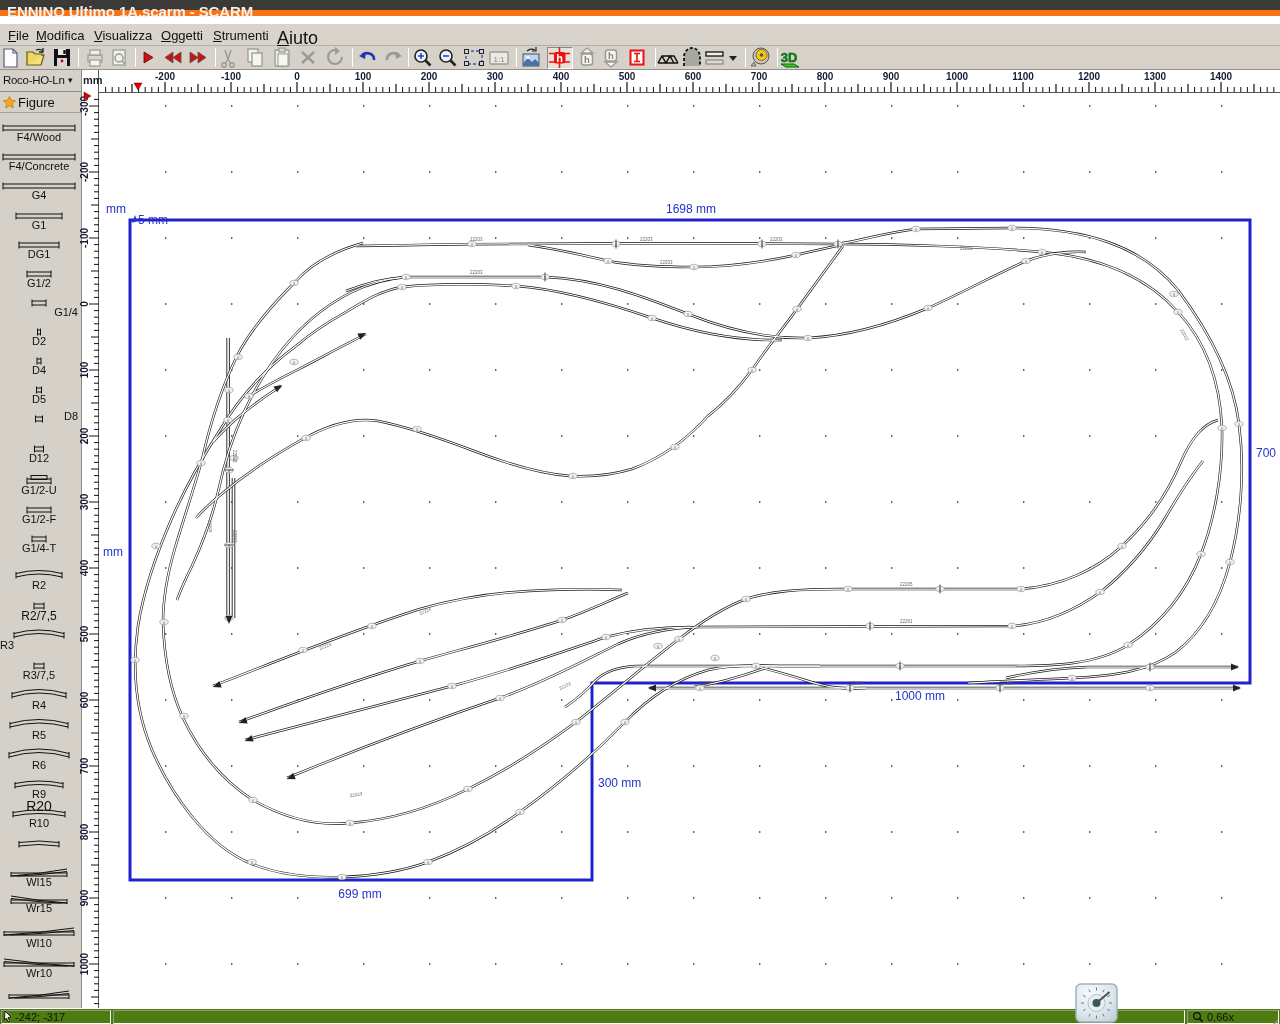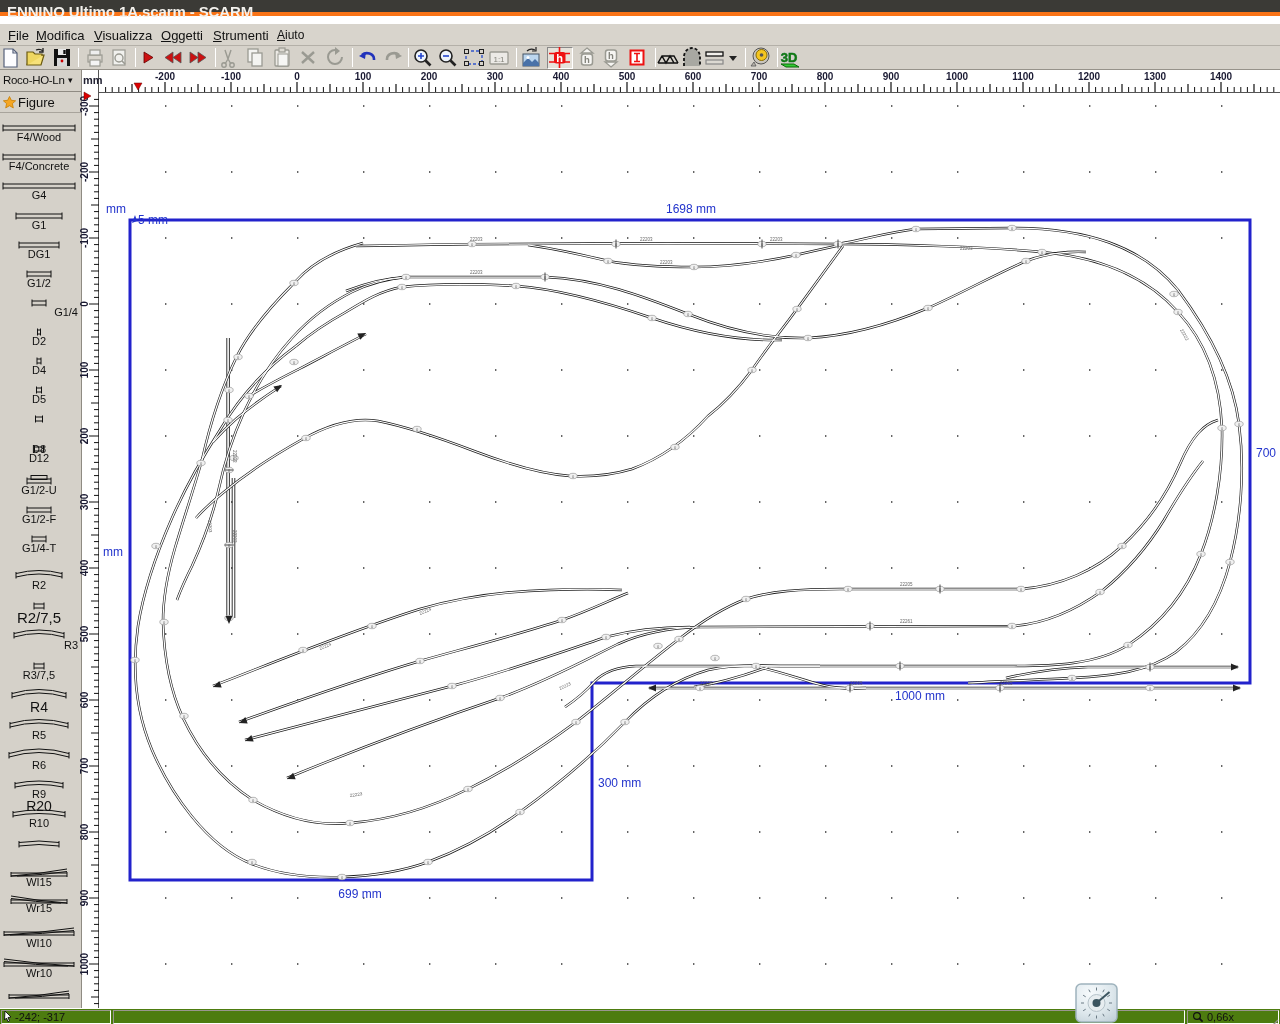--- a/index.html
+++ b/index.html
@@ -1,29 +1,29 @@
 <!DOCTYPE html>
 <html><head><meta charset="utf-8"><style>
 * { margin:0; padding:0; box-sizing:border-box; }
 body { width:1280px; height:1024px; overflow:hidden; position:relative;
        font-family:"Liberation Sans", sans-serif; background:#fff; }
 </style></head>
 <body>
 
-<div style="position:absolute;left:0;top:0;width:1280px;height:16px;background:#3b3a36;border-bottom:4px solid #f97316">
+<div style="position:absolute;left:0;top:0;width:1280px;height:16px;background:#3b3a36;border-bottom:6px solid #f97316">
   <span style="position:absolute;left:7px;top:3px;font-size:15px;font-weight:bold;color:#f3f1ed;letter-spacing:-0.1px">ENNINO Ultimo 1A.scarm - SCARM</span>
 </div>
 
 <div style="position:absolute;left:0;top:24px;width:1280px;height:22px;background:#d8d4cc;border-bottom:1px solid #b4b0a8">
     <span style="position:absolute;left:8px;top:4px;font-size:13px;color:#111"><u>F</u>ile</span>
     <span style="position:absolute;left:36px;top:4px;font-size:13px;color:#111"><u>M</u>odifica</span>
     <span style="position:absolute;left:94px;top:4px;font-size:13px;color:#111"><u>V</u>isualizza</span>
     <span style="position:absolute;left:161px;top:4px;font-size:13px;color:#111"><u>O</u>ggetti</span>
     <span style="position:absolute;left:213px;top:4px;font-size:13px;color:#111"><u>S</u>trumenti</span>
-    <span style="position:absolute;left:277px;top:4px;font-size:12px;color:#111"><u>A</u>iuto</span>
+    <span style="position:absolute;left:277px;top:4px;font-size:18px;color:#111"><u>A</u>iuto</span>
   </div>
 
 <div style="position:absolute;left:0;top:46px;width:1280px;height:24px;background:#d6d2ca;border-bottom:1px solid #96928a"></div>
 <div style="position:absolute;left:78px;top:48px;width:1px;height:19px;background:#9a968e;border-right:1px solid #fff"></div>
 <div style="position:absolute;left:135px;top:48px;width:1px;height:19px;background:#9a968e;border-right:1px solid #fff"></div>
 <div style="position:absolute;left:215px;top:48px;width:1px;height:19px;background:#9a968e;border-right:1px solid #fff"></div>
 <div style="position:absolute;left:352px;top:48px;width:1px;height:19px;background:#9a968e;border-right:1px solid #fff"></div>
 <div style="position:absolute;left:408px;top:48px;width:1px;height:19px;background:#9a968e;border-right:1px solid #fff"></div>
 <div style="position:absolute;left:516px;top:48px;width:1px;height:19px;background:#9a968e;border-right:1px solid #fff"></div>
 <div style="position:absolute;left:655px;top:48px;width:1px;height:19px;background:#9a968e;border-right:1px solid #fff"></div>
@@ -214,21 +214,21 @@
     <path d="M37.0,4 H41.0 M37.0,8 H41.0 M37.0,2.5 V9.5 M41.0,2.5 V9.5" stroke="#111" stroke-width="1" fill="none"></path>
   </svg>
 <div style="position:absolute;left:0;top:364px;width:78px;text-align:center;font-size:11px;color:#111">D4</div>
 <svg width="78" height="12" viewBox="0 0 78 12" style="position:absolute;left:0px;top:384px" xmlns="http://www.w3.org/2000/svg">
     <path d="M36.5,4 H41.5 M36.5,8 H41.5 M36.5,2.5 V9.5 M41.5,2.5 V9.5" stroke="#111" stroke-width="1" fill="none"></path>
   </svg>
 <div style="position:absolute;left:0;top:393px;width:78px;text-align:center;font-size:11px;color:#111">D5</div>
 <svg width="78" height="12" viewBox="0 0 78 12" style="position:absolute;left:0px;top:413px" xmlns="http://www.w3.org/2000/svg">
     <path d="M35.5,4 H42.5 M35.5,8 H42.5 M35.5,2.5 V9.5 M42.5,2.5 V9.5" stroke="#111" stroke-width="1" fill="none"></path>
   </svg>
-<div style="position:absolute;left:0;top:443px;width:78px;text-align:center;font-size:11px;color:#111">D8</div>
+<div style="position:absolute;left:0;top:410px;width:78px;text-align:right;font-size:11px;color:#111">D8</div>
 <svg width="78" height="12" viewBox="0 0 78 12" style="position:absolute;left:0px;top:443px" xmlns="http://www.w3.org/2000/svg">
     <path d="M34.5,4 H43.5 M34.5,8 H43.5 M34.5,2.5 V9.5 M43.5,2.5 V9.5" stroke="#111" stroke-width="1" fill="none"></path>
   </svg>
 <div style="position:absolute;left:0;top:452px;width:78px;text-align:center;font-size:11px;color:#111">D12</div>
 <svg width="78" height="12" viewBox="0 0 78 12" style="position:absolute;left:0px;top:475px" xmlns="http://www.w3.org/2000/svg">
     <path d="M27.0,4 H51.0 M27.0,8 H51.0 M27.0,2.5 V9.5 M51.0,2.5 V9.5" stroke="#111" stroke-width="1" fill="none"></path>
     <rect x="31" y="0.5" width="16" height="4" fill="none" stroke="#111"></rect>
   </svg>
 <div style="position:absolute;left:0;top:484px;width:78px;text-align:center;font-size:11px;color:#111">G1/2-U</div>
 <svg width="78" height="12" viewBox="0 0 78 12" style="position:absolute;left:0px;top:504px" xmlns="http://www.w3.org/2000/svg">
@@ -239,33 +239,33 @@
     <path d="M32.0,4 H46.0 M32.0,8 H46.0 M32.0,2.5 V9.5 M46.0,2.5 V9.5" stroke="#111" stroke-width="1" fill="none"></path>
   </svg>
 <div style="position:absolute;left:0;top:542px;width:78px;text-align:center;font-size:11px;color:#111">G1/4-T</div>
 <svg width="78" height="12" viewBox="0 0 78 12" style="position:absolute;left:0px;top:568px" xmlns="http://www.w3.org/2000/svg">
     <path d="M16.0,9 Q39,3 62.0,9 M16.0,5.5 Q39,-0.5 62.0,5.5 M16.0,4 V10.5 M62.0,4 V10.5" stroke="#111" stroke-width="1" fill="none"></path>
   </svg>
 <div style="position:absolute;left:0;top:579px;width:78px;text-align:center;font-size:11px;color:#111">R2</div>
 <svg width="78" height="12" viewBox="0 0 78 12" style="position:absolute;left:0px;top:600px" xmlns="http://www.w3.org/2000/svg">
     <path d="M34.0,4 H44.0 M34.0,8 H44.0 M34.0,2.5 V9.5 M44.0,2.5 V9.5" stroke="#111" stroke-width="1" fill="none"></path>
   </svg>
-<div style="position:absolute;left:0;top:609px;width:78px;text-align:center;font-size:15px;color:#111">R2/7,5</div>
+<div style="position:absolute;left:0;top:609px;width:78px;text-align:center;font-size:12px;color:#111">R2/7,5</div>
 <svg width="78" height="12" viewBox="0 0 78 12" style="position:absolute;left:0px;top:628px" xmlns="http://www.w3.org/2000/svg">
     <path d="M14.0,9 Q39,2.0 64.0,9 M14.0,5.5 Q39,-1.5 64.0,5.5 M14.0,4 V10.5 M64.0,4 V10.5" stroke="#111" stroke-width="1" fill="none"></path>
   </svg>
-<div style="position:absolute;left:0;top:639px;width:78px;text-align:right;font-size:11px;color:#111">R3</div>
+<div style="position:absolute;left:0;top:639px;width:78px;text-align:left;font-size:11px;color:#111">R3</div>
 <svg width="78" height="12" viewBox="0 0 78 12" style="position:absolute;left:0px;top:660px" xmlns="http://www.w3.org/2000/svg">
     <path d="M34.0,4 H44.0 M34.0,8 H44.0 M34.0,2.5 V9.5 M44.0,2.5 V9.5" stroke="#111" stroke-width="1" fill="none"></path>
   </svg>
 <div style="position:absolute;left:0;top:669px;width:78px;text-align:center;font-size:11px;color:#111">R3/7,5</div>
 <svg width="78" height="12" viewBox="0 0 78 12" style="position:absolute;left:0px;top:688px" xmlns="http://www.w3.org/2000/svg">
     <path d="M12.0,9 Q39,1 66.0,9 M12.0,5.5 Q39,-2.5 66.0,5.5 M12.0,4 V10.5 M66.0,4 V10.5" stroke="#111" stroke-width="1" fill="none"></path>
   </svg>
-<div style="position:absolute;left:0;top:699px;width:78px;text-align:center;font-size:14px;color:#111">R4</div>
+<div style="position:absolute;left:0;top:699px;width:78px;text-align:center;font-size:11px;color:#111">R4</div>
 <svg width="78" height="12" viewBox="0 0 78 12" style="position:absolute;left:0px;top:718px" xmlns="http://www.w3.org/2000/svg">
     <path d="M10.0,9 Q39,1 68.0,9 M10.0,5.5 Q39,-2.5 68.0,5.5 M10.0,4 V10.5 M68.0,4 V10.5" stroke="#111" stroke-width="1" fill="none"></path>
   </svg>
 <div style="position:absolute;left:0;top:729px;width:78px;text-align:center;font-size:11px;color:#111">R5</div>
 <svg width="78" height="12" viewBox="0 0 78 12" style="position:absolute;left:0px;top:748px" xmlns="http://www.w3.org/2000/svg">
     <path d="M9.0,9 Q39,0.0 69.0,9 M9.0,5.5 Q39,-3.5 69.0,5.5 M9.0,4 V10.5 M69.0,4 V10.5" stroke="#111" stroke-width="1" fill="none"></path>
   </svg>
 <div style="position:absolute;left:0;top:759px;width:78px;text-align:center;font-size:11px;color:#111">R6</div>
 <svg width="78" height="12" viewBox="0 0 78 12" style="position:absolute;left:0px;top:778px" xmlns="http://www.w3.org/2000/svg">
     <path d="M15.0,9 Q39,4.0 63.0,9 M15.0,5.5 Q39,0.5 63.0,5.5 M15.0,4 V10.5 M63.0,4 V10.5" stroke="#111" stroke-width="1" fill="none"></path>

